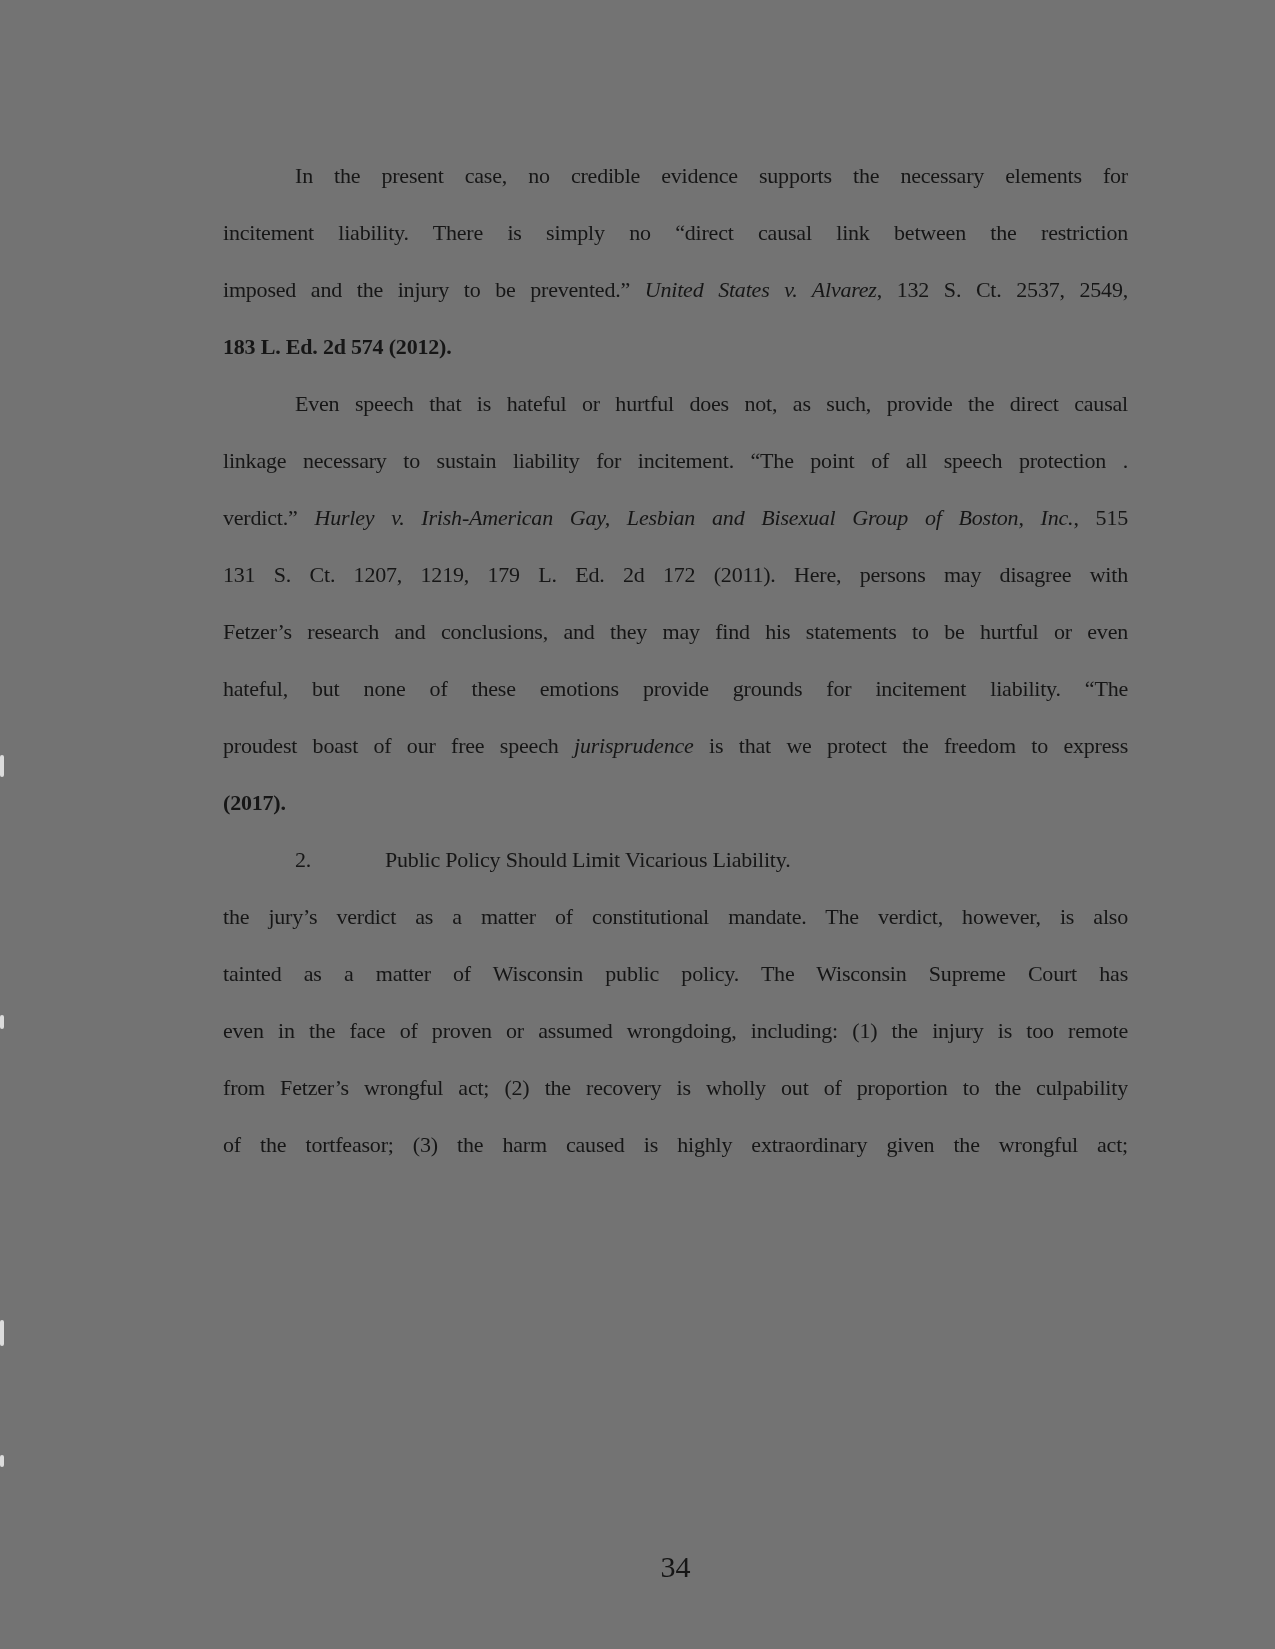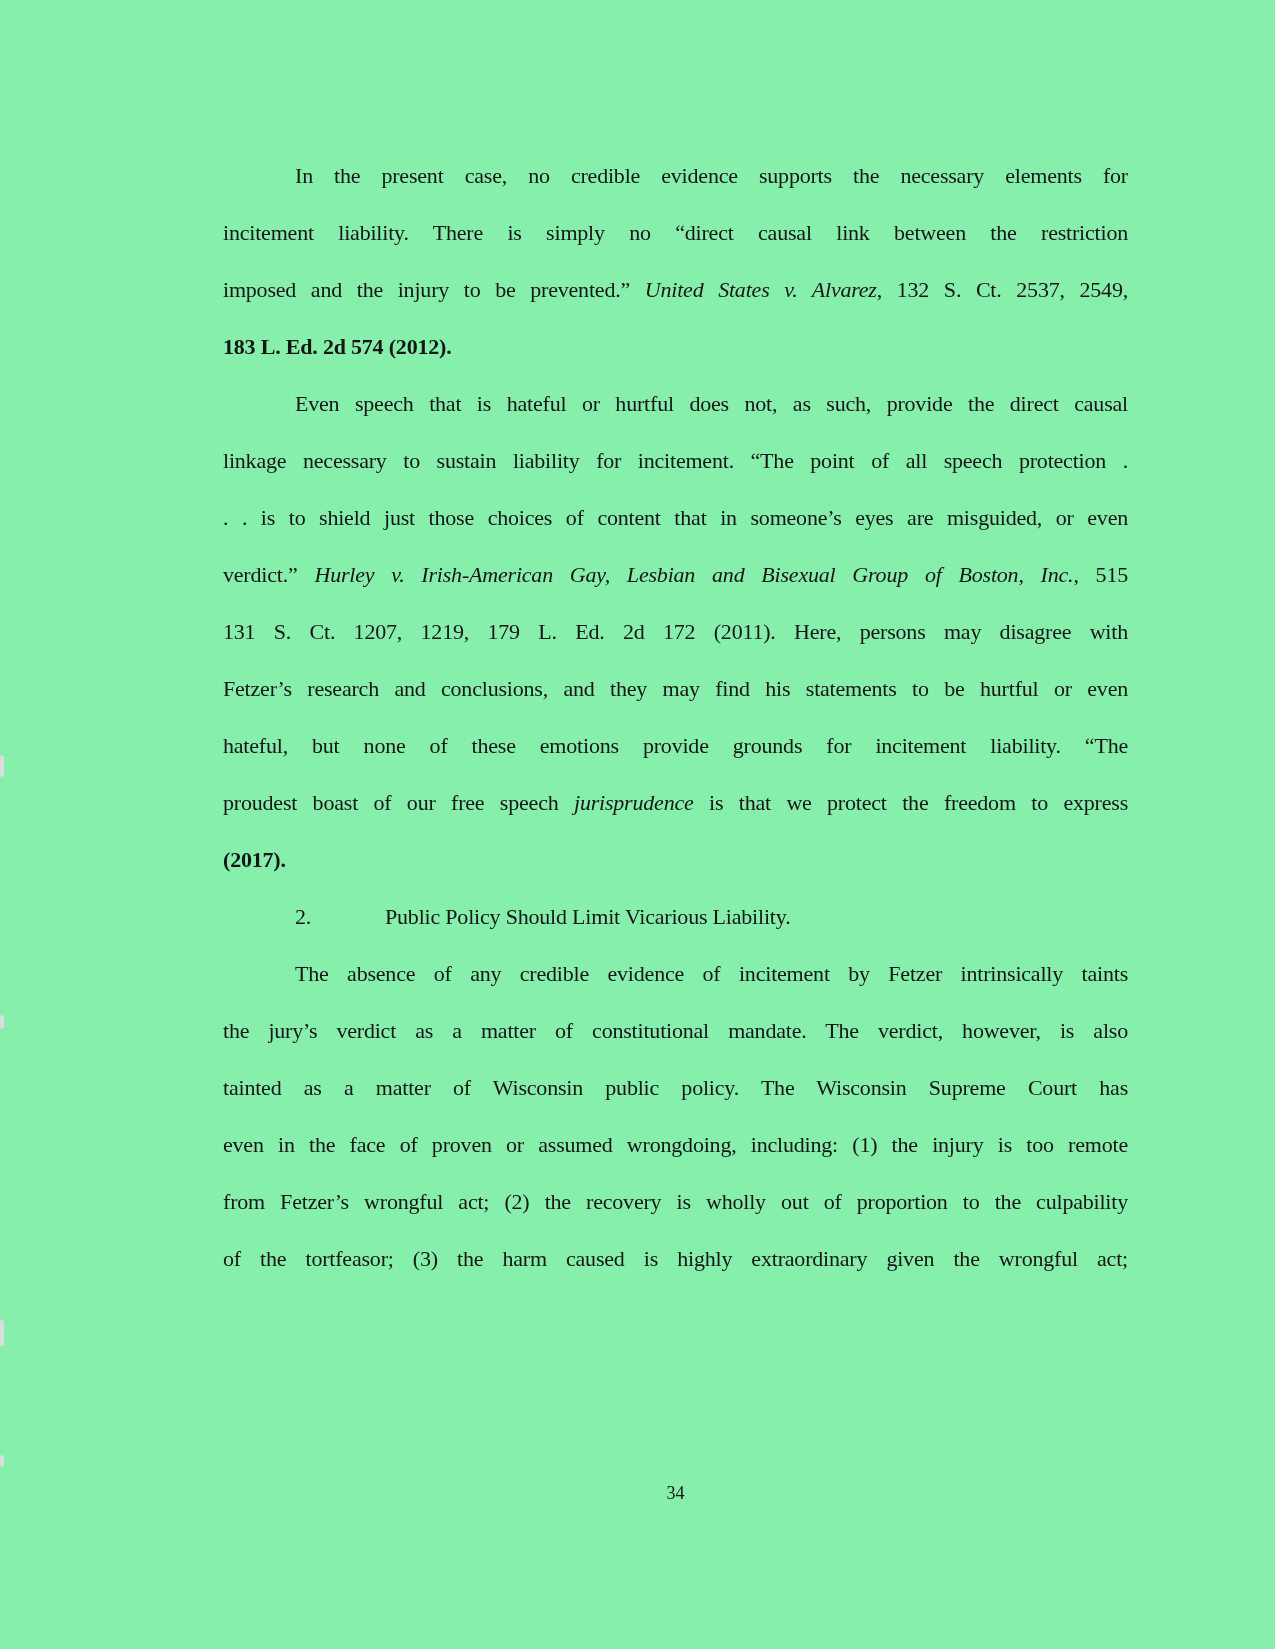--- a/index.html
+++ b/index.html
@@ -48,78 +48,76 @@
     text-align: left;
     text-align-last: left;
     padding-left: 72px;
   }
   .hnum {
     display: inline-block;
     width: 90px;
   }
   .footer {
     position: absolute;
-    top: 1465px;
+    top: 1538px;
     left: 223px;
     width: 905px;
     height: 57px;
     line-height: 57px;
-    font-size: 18px;
+    font-size: 30px;
     text-align: center;
   }
   
   .scan-artifact {
     position: absolute;
     left: 0;
     width: 4px;
     background: #dcdcdc;
     border-radius: 2px;
   }
   .sa1 { top: 755px;  height: 22px; }
   .sa2 { top: 1015px; height: 14px; }
   .sa3 { top: 1320px; height: 26px; }
   .sa4 { top: 1455px; height: 12px; }
 </style>
 </head>
 <body>
 
-<div class="page" style="color: rgb(22, 22, 22); background: #86efac;">
+<div class="page" style="color: rgb(22, 22, 22); background: #737373;">
 
   <div class="scan-artifact sa1"></div>
   <div class="scan-artifact sa2"></div>
   <div class="scan-artifact sa3"></div>
   <div class="scan-artifact sa4"></div>
 
   <div class="content">
 
     <div class="para">
         <div class="line ind"><span>In the present case, no credible evidence supports the necessary elements for</span></div>
         <div class="line"><span>incitement liability.  There is simply no “direct causal link between the restriction</span></div>
         <div class="line"><span>imposed and the injury to be prevented.”  </span><span class="it">United States v. Alvarez</span><span>, 132 S. Ct. 2537, 2549,</span></div>
         <div class="line nj"><span>183 L. Ed. 2d 574 (2012).</span></div>
       </div>
 
     <div class="para">
         <div class="line ind"><span>Even speech that is hateful or hurtful does not, as such, provide the direct causal</span></div>
         <div class="line"><span>linkage necessary to sustain liability for incitement.  “The point of all speech protection .</span></div>
-        <div class="line"><span>. . is to shield just those choices of content that in someone’s eyes are misguided, or even</span></div>
         <div class="line"><span>verdict.”  </span><span class="it">Hurley v. Irish-American Gay, Lesbian and Bisexual Group of Boston, Inc.</span><span>, 515</span></div>
         <div class="line"><span>131 S. Ct. 1207, 1219, 179 L. Ed. 2d 172 (2011).  Here, persons may disagree with</span></div>
         <div class="line"><span>Fetzer’s research and conclusions, and they may find his statements to be hurtful or even</span></div>
         <div class="line"><span>hateful, but none of these emotions provide grounds for incitement liability.  “The</span></div>
         <div class="line"><span>proudest boast of our free speech </span><span class="it">jurisprudence</span><span> is that we protect the freedom to express</span></div>
         <div class="line nj"><span>(2017).</span></div>
       </div>
 
     <div class="line heading">
       <span class="hnum">2.</span><span>Public Policy Should Limit Vicarious Liability.</span>
     </div>
 
     <div class="para">
-        <div class="line ind"><span>The absence of any credible evidence of incitement by Fetzer intrinsically taints</span></div>
         <div class="line"><span>the jury’s verdict as a matter of constitutional mandate.  The verdict, however, is also</span></div>
         <div class="line"><span>tainted as a matter of Wisconsin public policy.  The Wisconsin Supreme Court has</span></div>
         <div class="line"><span>even in the face of proven or assumed wrongdoing, including: (1) the injury is too remote</span></div>
         <div class="line"><span>from Fetzer’s wrongful act; (2) the recovery is wholly out of proportion to the culpability</span></div>
         <div class="line"><span>of the tortfeasor; (3) the harm caused is highly extraordinary given the wrongful act;</span></div>
       </div>
 
   </div>
 
   <div class="footer">34</div>

